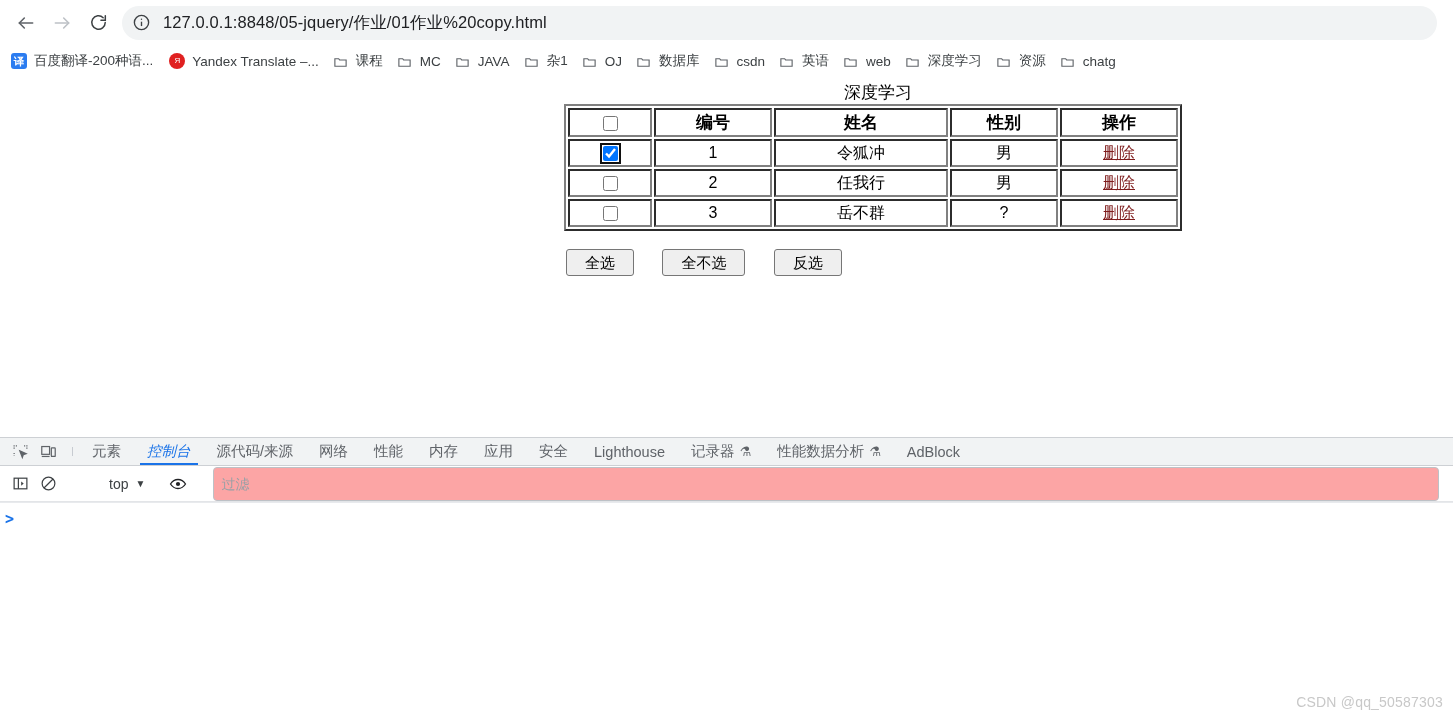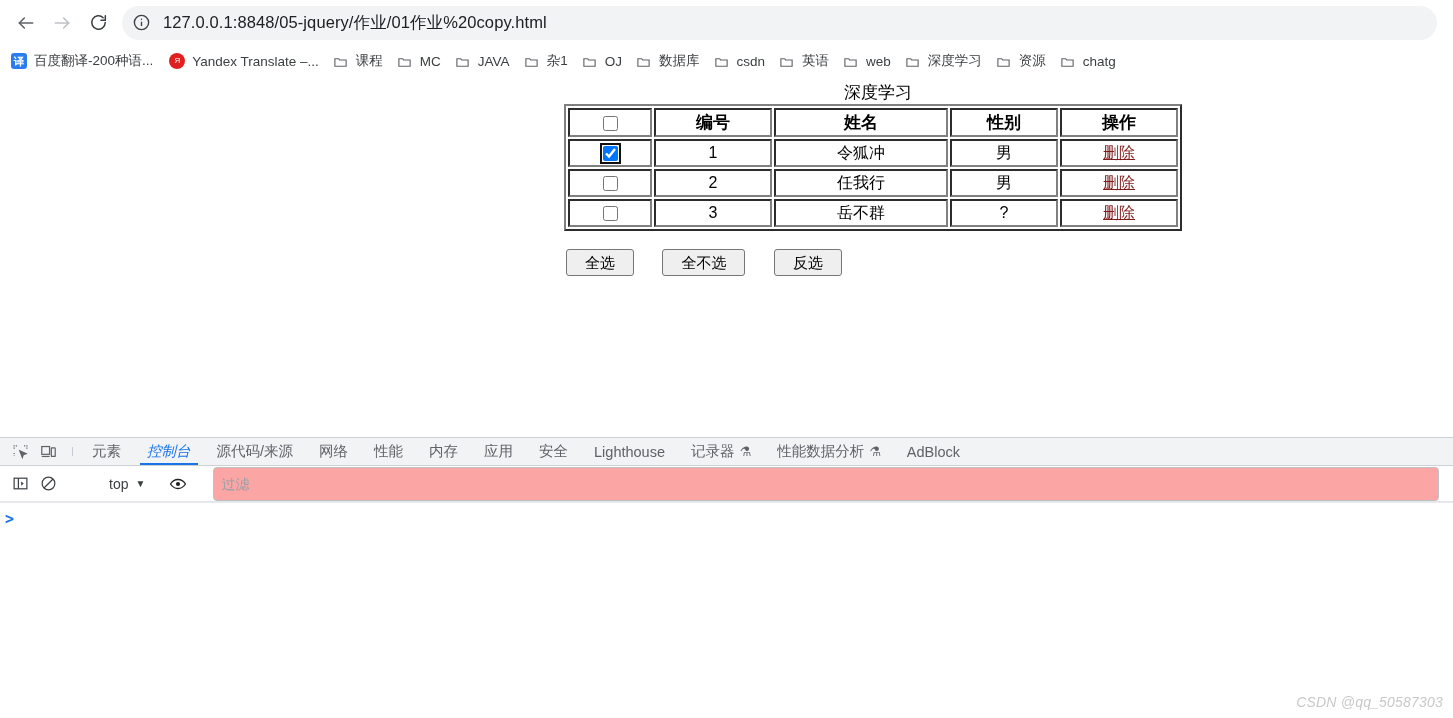--- a/index.html
+++ b/index.html
@@ -307,21 +307,20 @@
     font-size: 15px;
     line-height: 14px;
   }
   .watermark {
     position: absolute;
     right: 10px;
     bottom: 10px;
     font-size: 14px;
     color: #c8c8c8;
     letter-spacing: 0.2px;
-    font-style: italic;
   }
 </style>
 </head>
 <body>
 
 <div class="browser-toolbar">
   <div class="nav-btn">
     <svg width="20" height="20" viewBox="0 0 24 24" fill="none" stroke="#5f6368" stroke-width="1.9" stroke-linecap="round" stroke-linejoin="round">
       <line x1="20" y1="12" x2="4" y2="12"></line>
         <polyline points="10,6 4,12 10,18"></polyline>

